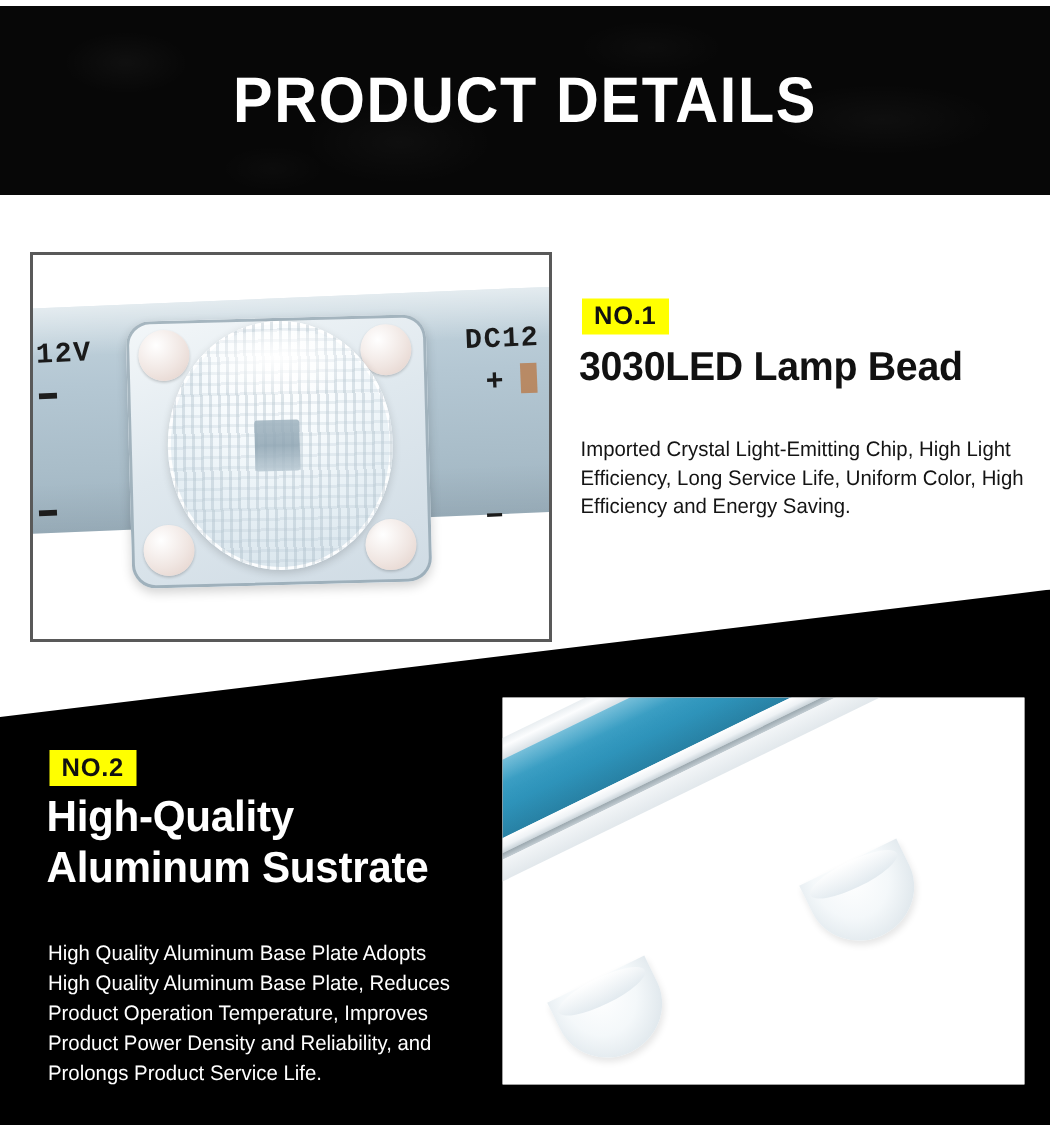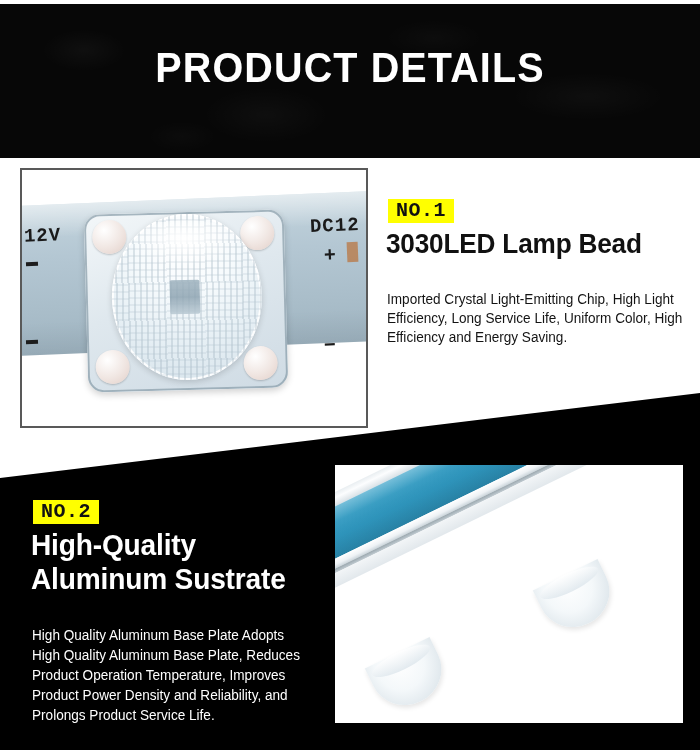--- a/index.html
+++ b/index.html
@@ -21,21 +21,21 @@
     position: absolute;
     left: 0; top: 0;
     width: 700px; height: 750px;
     background: #ffffff;
   }
 
   
   .header-banner {
     position: absolute;
     left: 0; top: 4px;
-    width: 700px; height: 154px;
+    width: 700px; height: 126px;
     background: #070707;
     overflow: hidden;
   }
   .header-banner .noise {
     position: absolute;
     left: 0; top: 0; right: 0; bottom: 0;
     background:
       radial-gradient(ellipse 60px 30px at 12% 30%, rgba(255,255,255,.035), rgba(0,0,0,0) 70%),
       radial-gradient(ellipse 90px 40px at 38% 72%, rgba(255,255,255,.03), rgba(0,0,0,0) 70%),
       radial-gradient(ellipse 70px 26px at 62% 22%, rgba(255,255,255,.025), rgba(0,0,0,0) 70%),
@@ -271,23 +271,23 @@
     width: 64px; height: 18px;
     border-radius: 50%;
     background: linear-gradient(180deg, rgba(255,255,255,.9), rgba(210,222,230,.6));
   }
 
   
   .badge {
     position: absolute;
     background: #ffff00;
     color: #111111;
-    font-family: Liberation Mono, monospace;
+    font-family: Liberation Sans, sans-serif;
     font-weight: bold;
-    font-size: 20px;
+    font-size: 17px;
     line-height: 24px;
     padding: 0 8px;
     letter-spacing: .5px;
   }
   #badge-no1 { left: 388px; top: 199px; }
   #badge-no2 { left: 33px;  top: 500px; }
 
   .section-heading {
     position: absolute;
     font-family: "Liberation Sans Narrow", "Liberation Sans", sans-serif;

